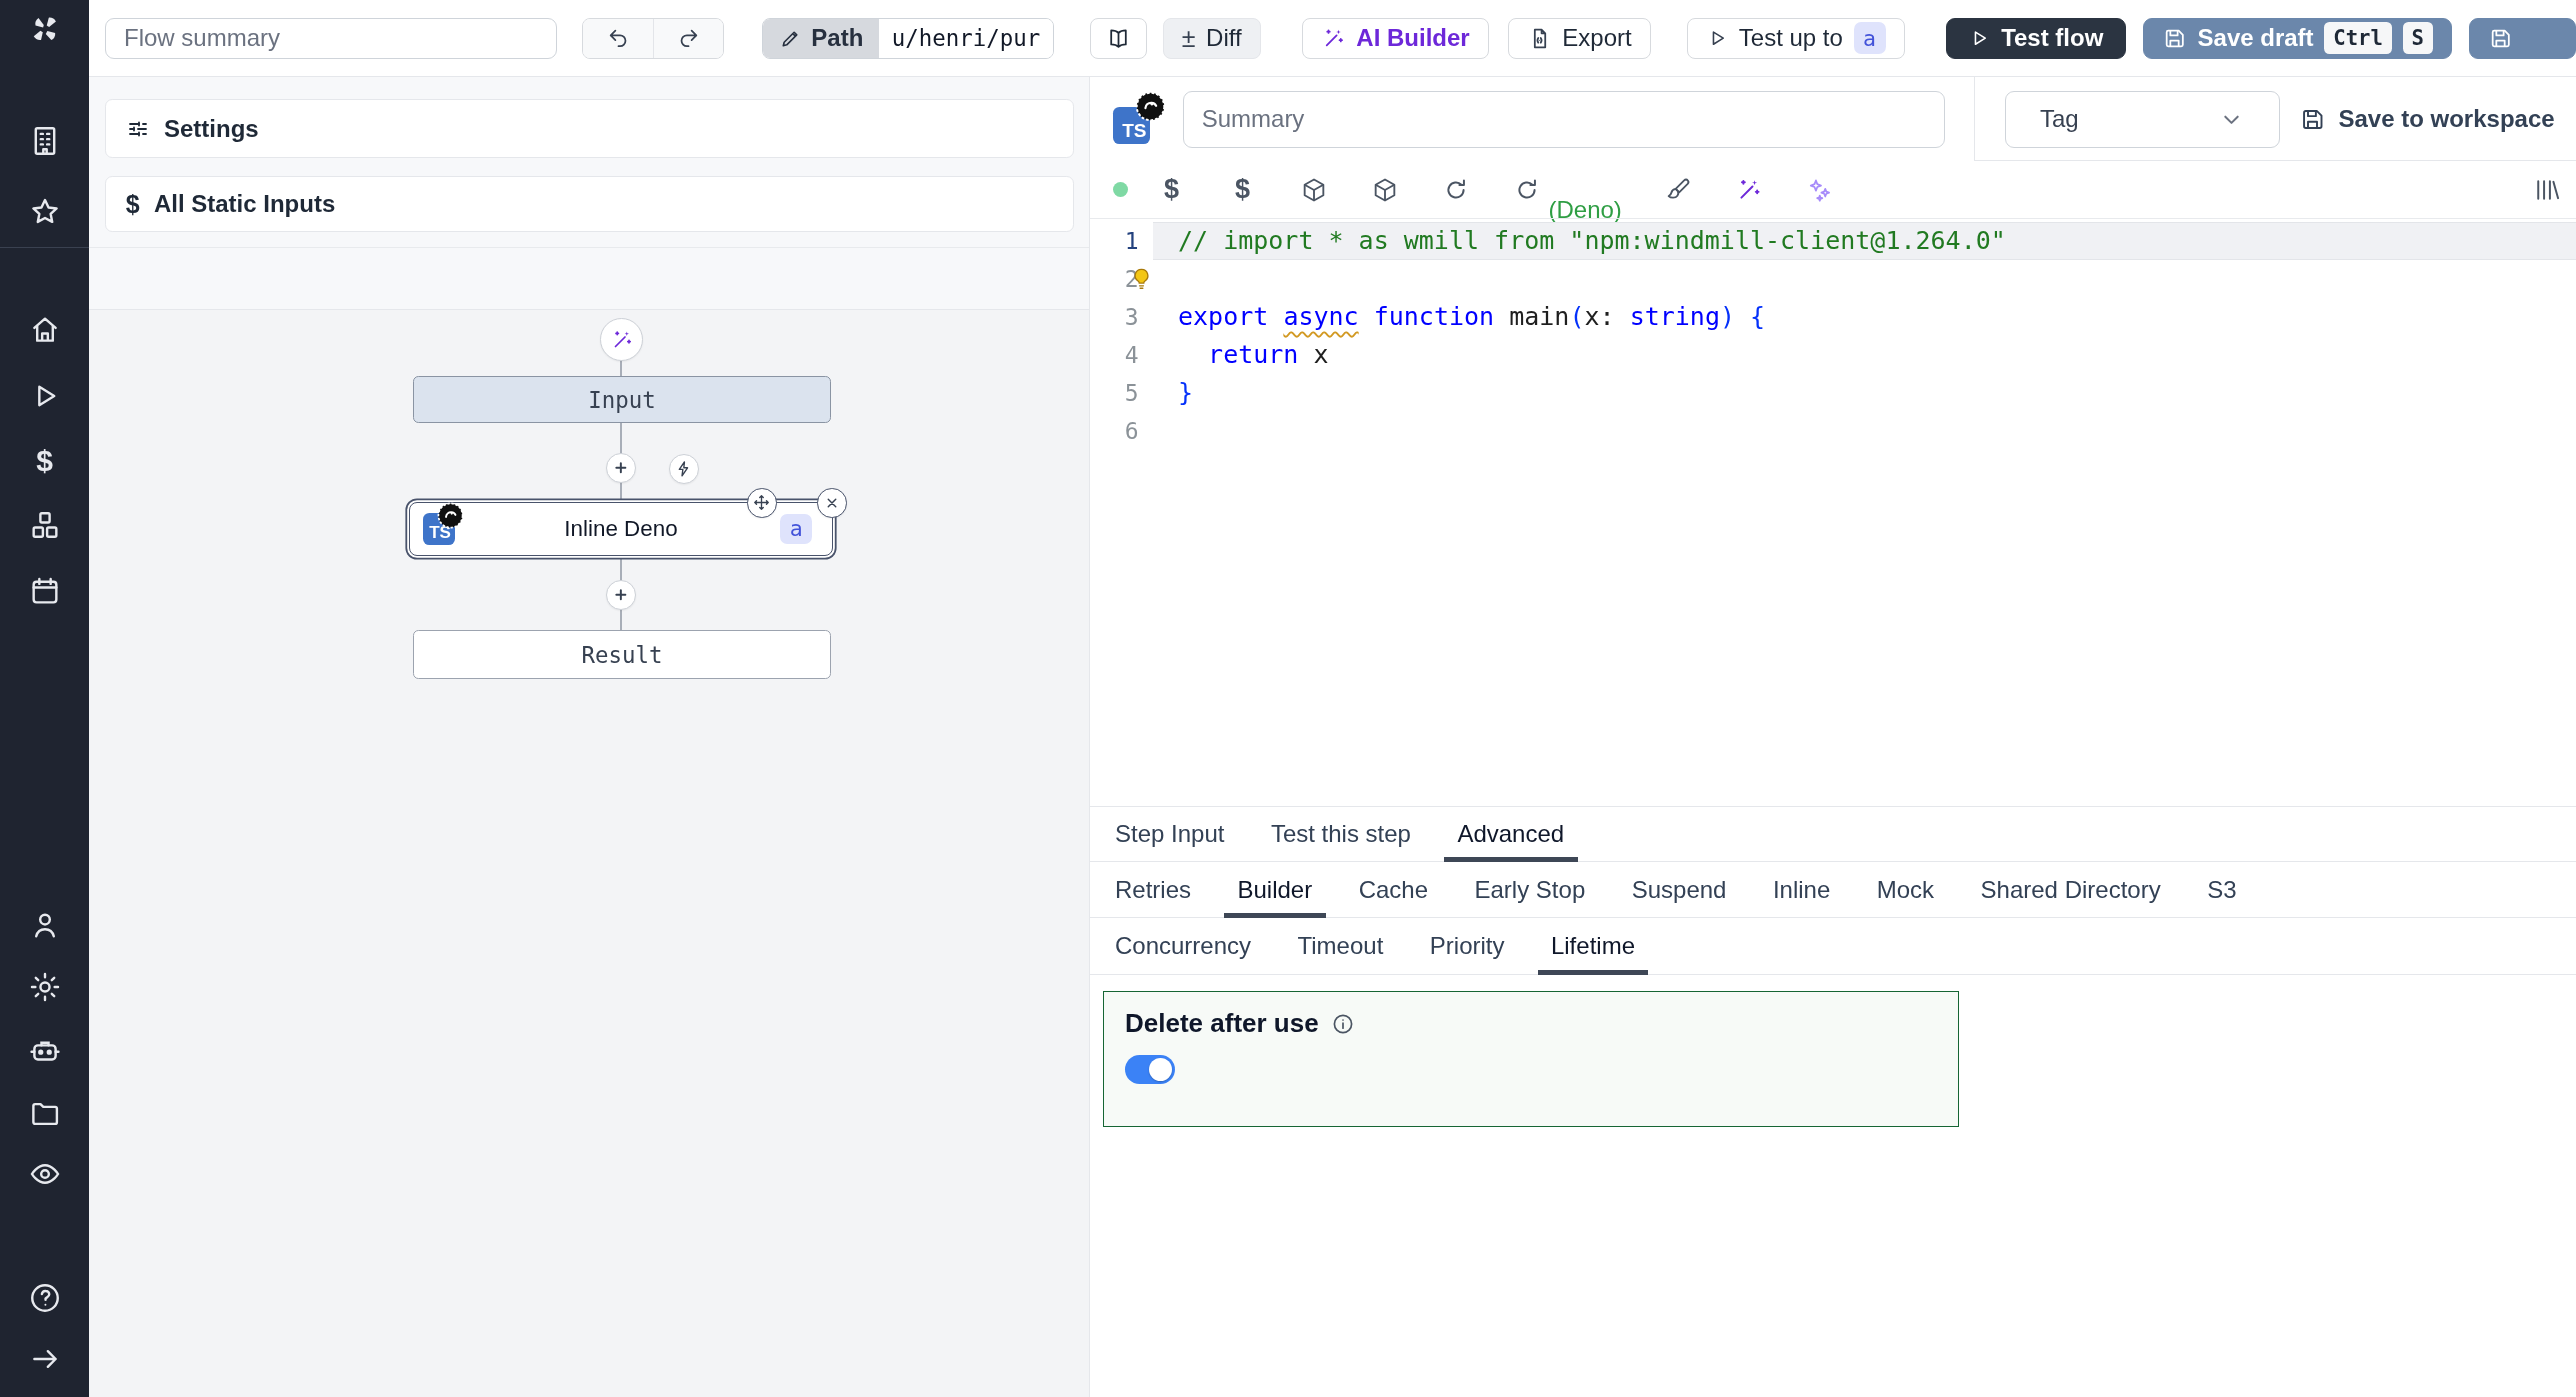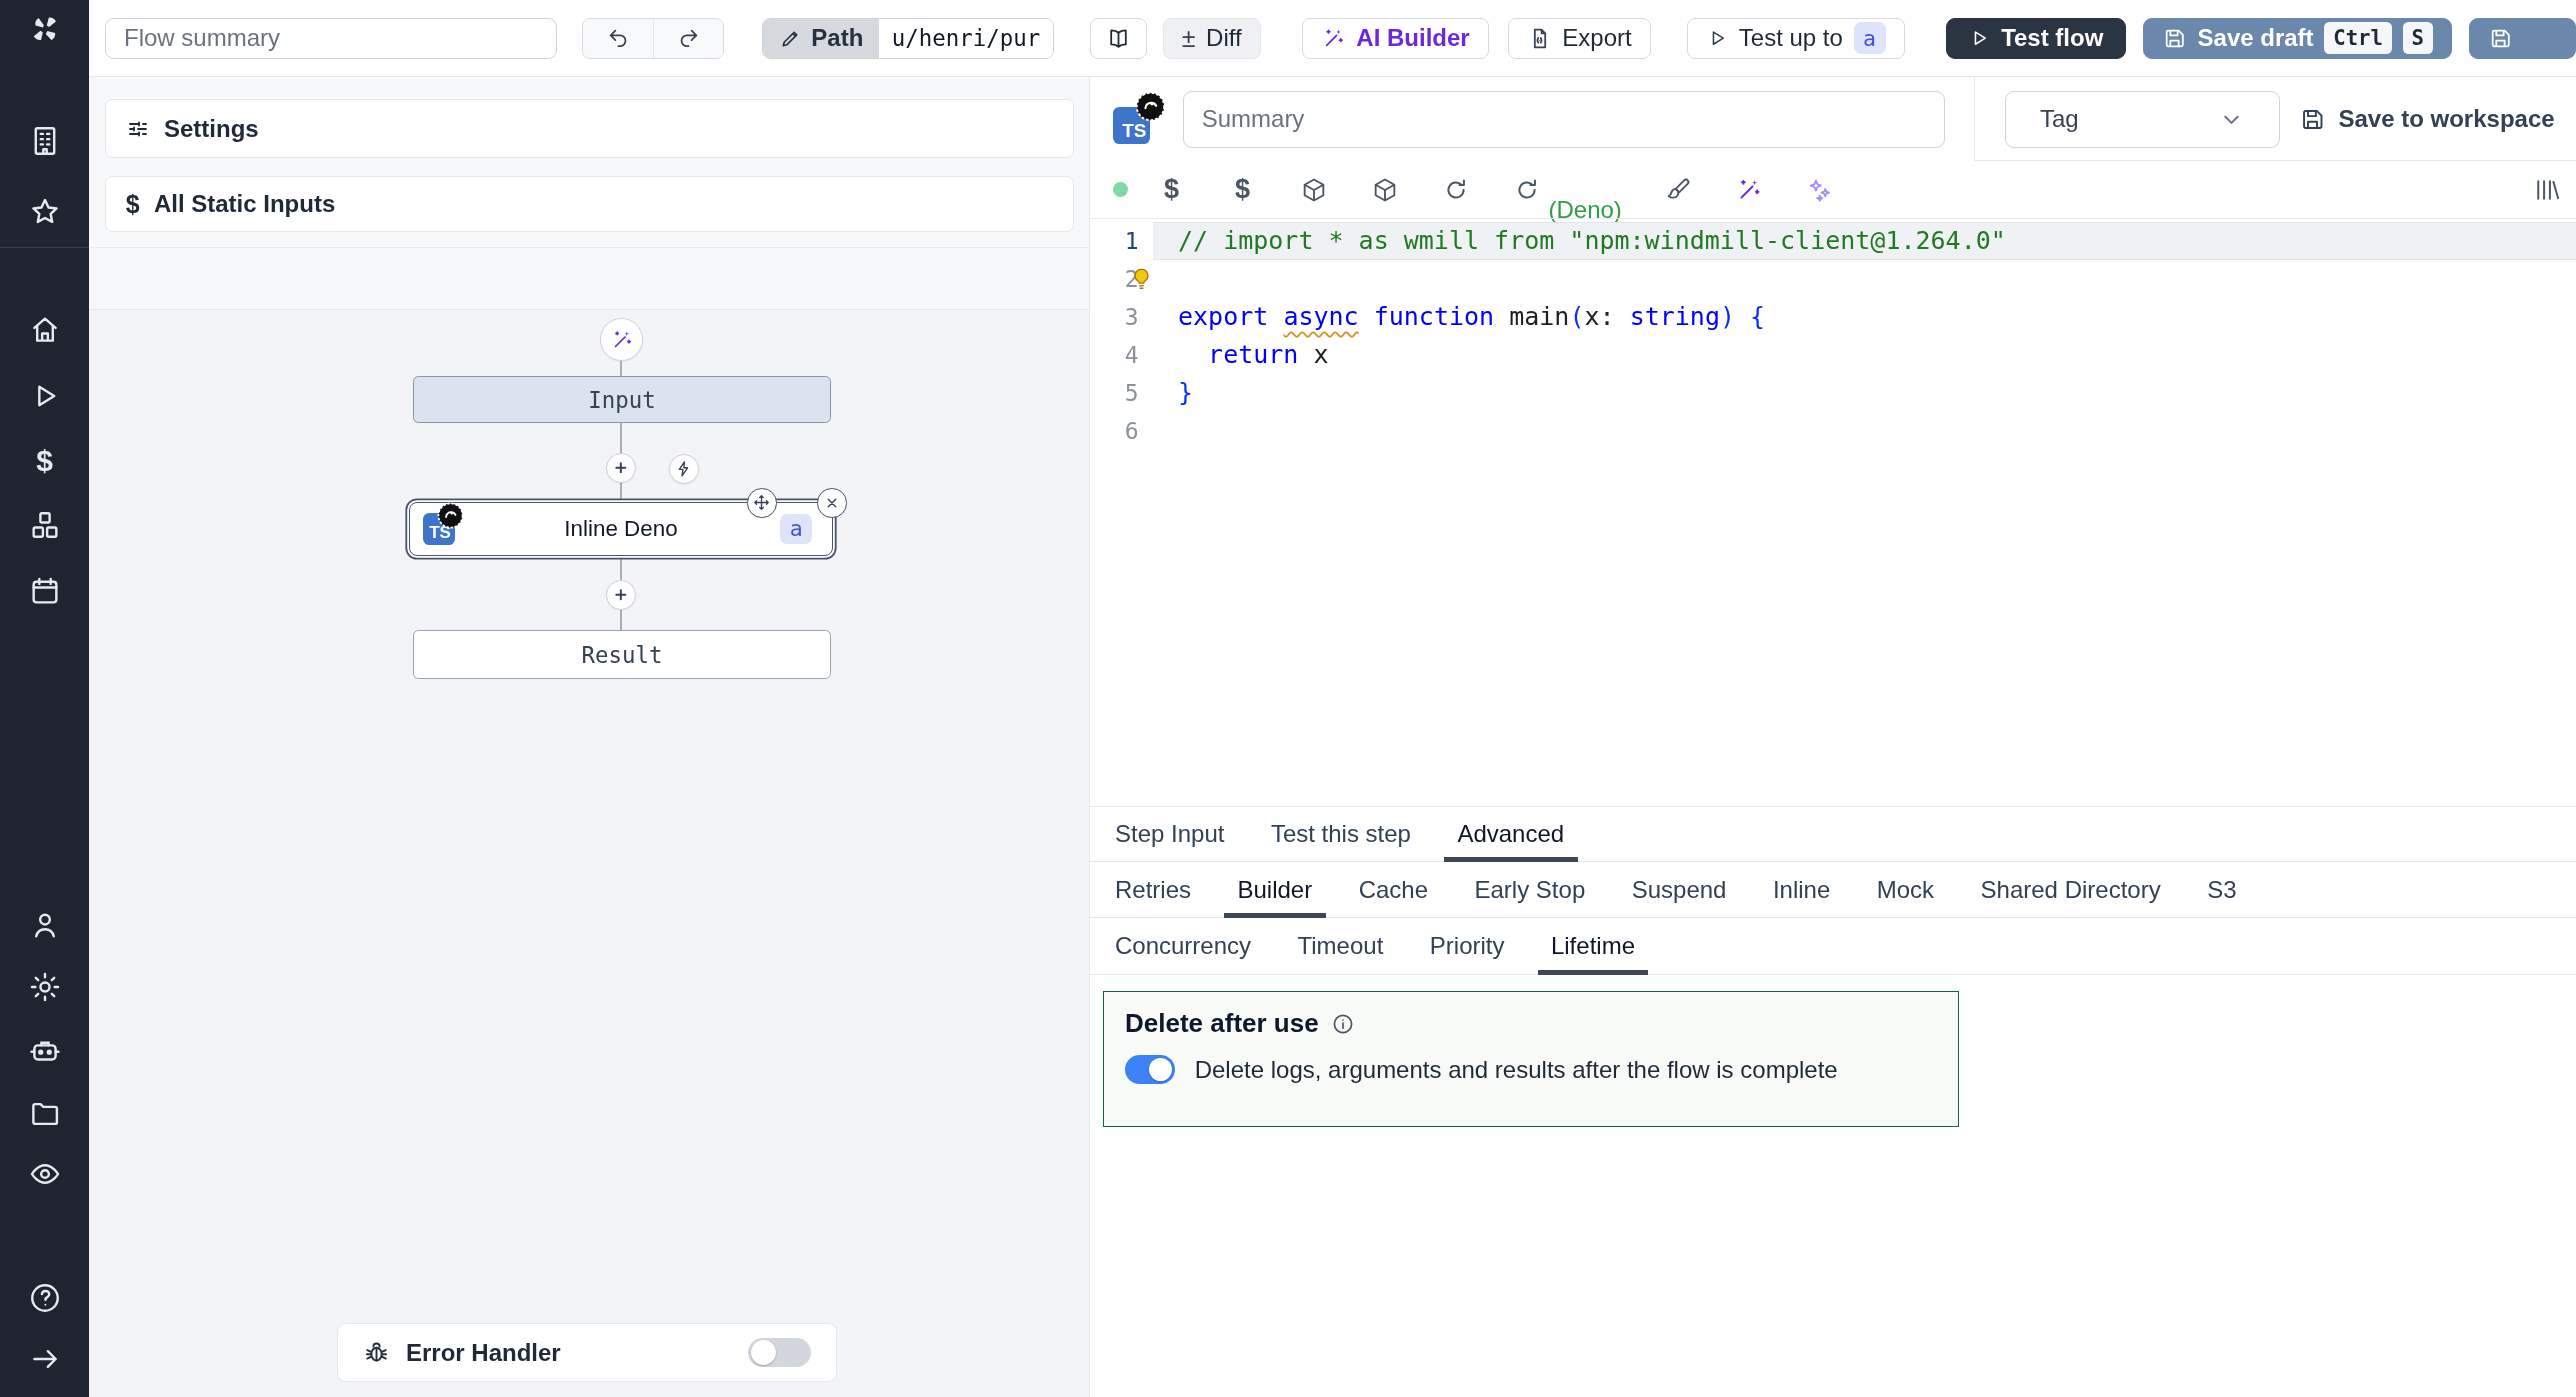--- a/index.html
+++ b/index.html
@@ -493,29 +493,20 @@
               </svg>
             </div>
 
           <div class="circ" style="left:517px;top:270px;width:30px;height:30px">
               <svg style="width:19.7px;height:19.7px" viewBox="0 0 22 22" width="19.7" height="19.7">
                 <use href="#i-plus"></use>
               </svg>
             </div>
           <div class="node node-result">Result</div>
 
-          <div class="err-card">
-            <svg viewBox="0 0 30 30" width="27" height="27">
-                <use href="#i-bug"></use>
-              </svg>
-            <span style="font-weight:700;color:#1f2937">Error Handler</span>
-            <div class="toggle tg-off" style="margin-left:auto;width:63px;height:29.5px">
-              <div class="knob" style="left:2.7px;top:2.2px;width:25px;height:25px"></div>
-            </div>
-          </div>
         </div>
       </section>
 
       <section class="right-panel">
         <div class="rp-header">
           <div class="ts-cluster">
             <div class="ts-badge">TS</div>
             <svg class="deno-c" viewBox="0 0 37 37" width="33" height="33">
                 <use href="#i-deno"></use>
               </svg>
@@ -642,21 +633,20 @@
             <div class="db-title-row">
               <span class="db-title">Delete after use</span>
               <svg viewBox="0 0 27 27" width="24" height="24">
                   <use href="#i-info"></use>
                 </svg>
             </div>
             <div class="db-toggle-row">
               <div class="toggle tg-on" style="width:50px;height:29px">
                 <div class="knob" style="right:2.7px;width:23px;height:23px;top:2.7px"></div>
               </div>
-              <span class="db-desc">Delete logs, arguments and results after the flow is complete</span>
             </div>
           </div>
         </div>
       </section>
     </div>
   </div>
 </div>
 
 
 </body></html>

